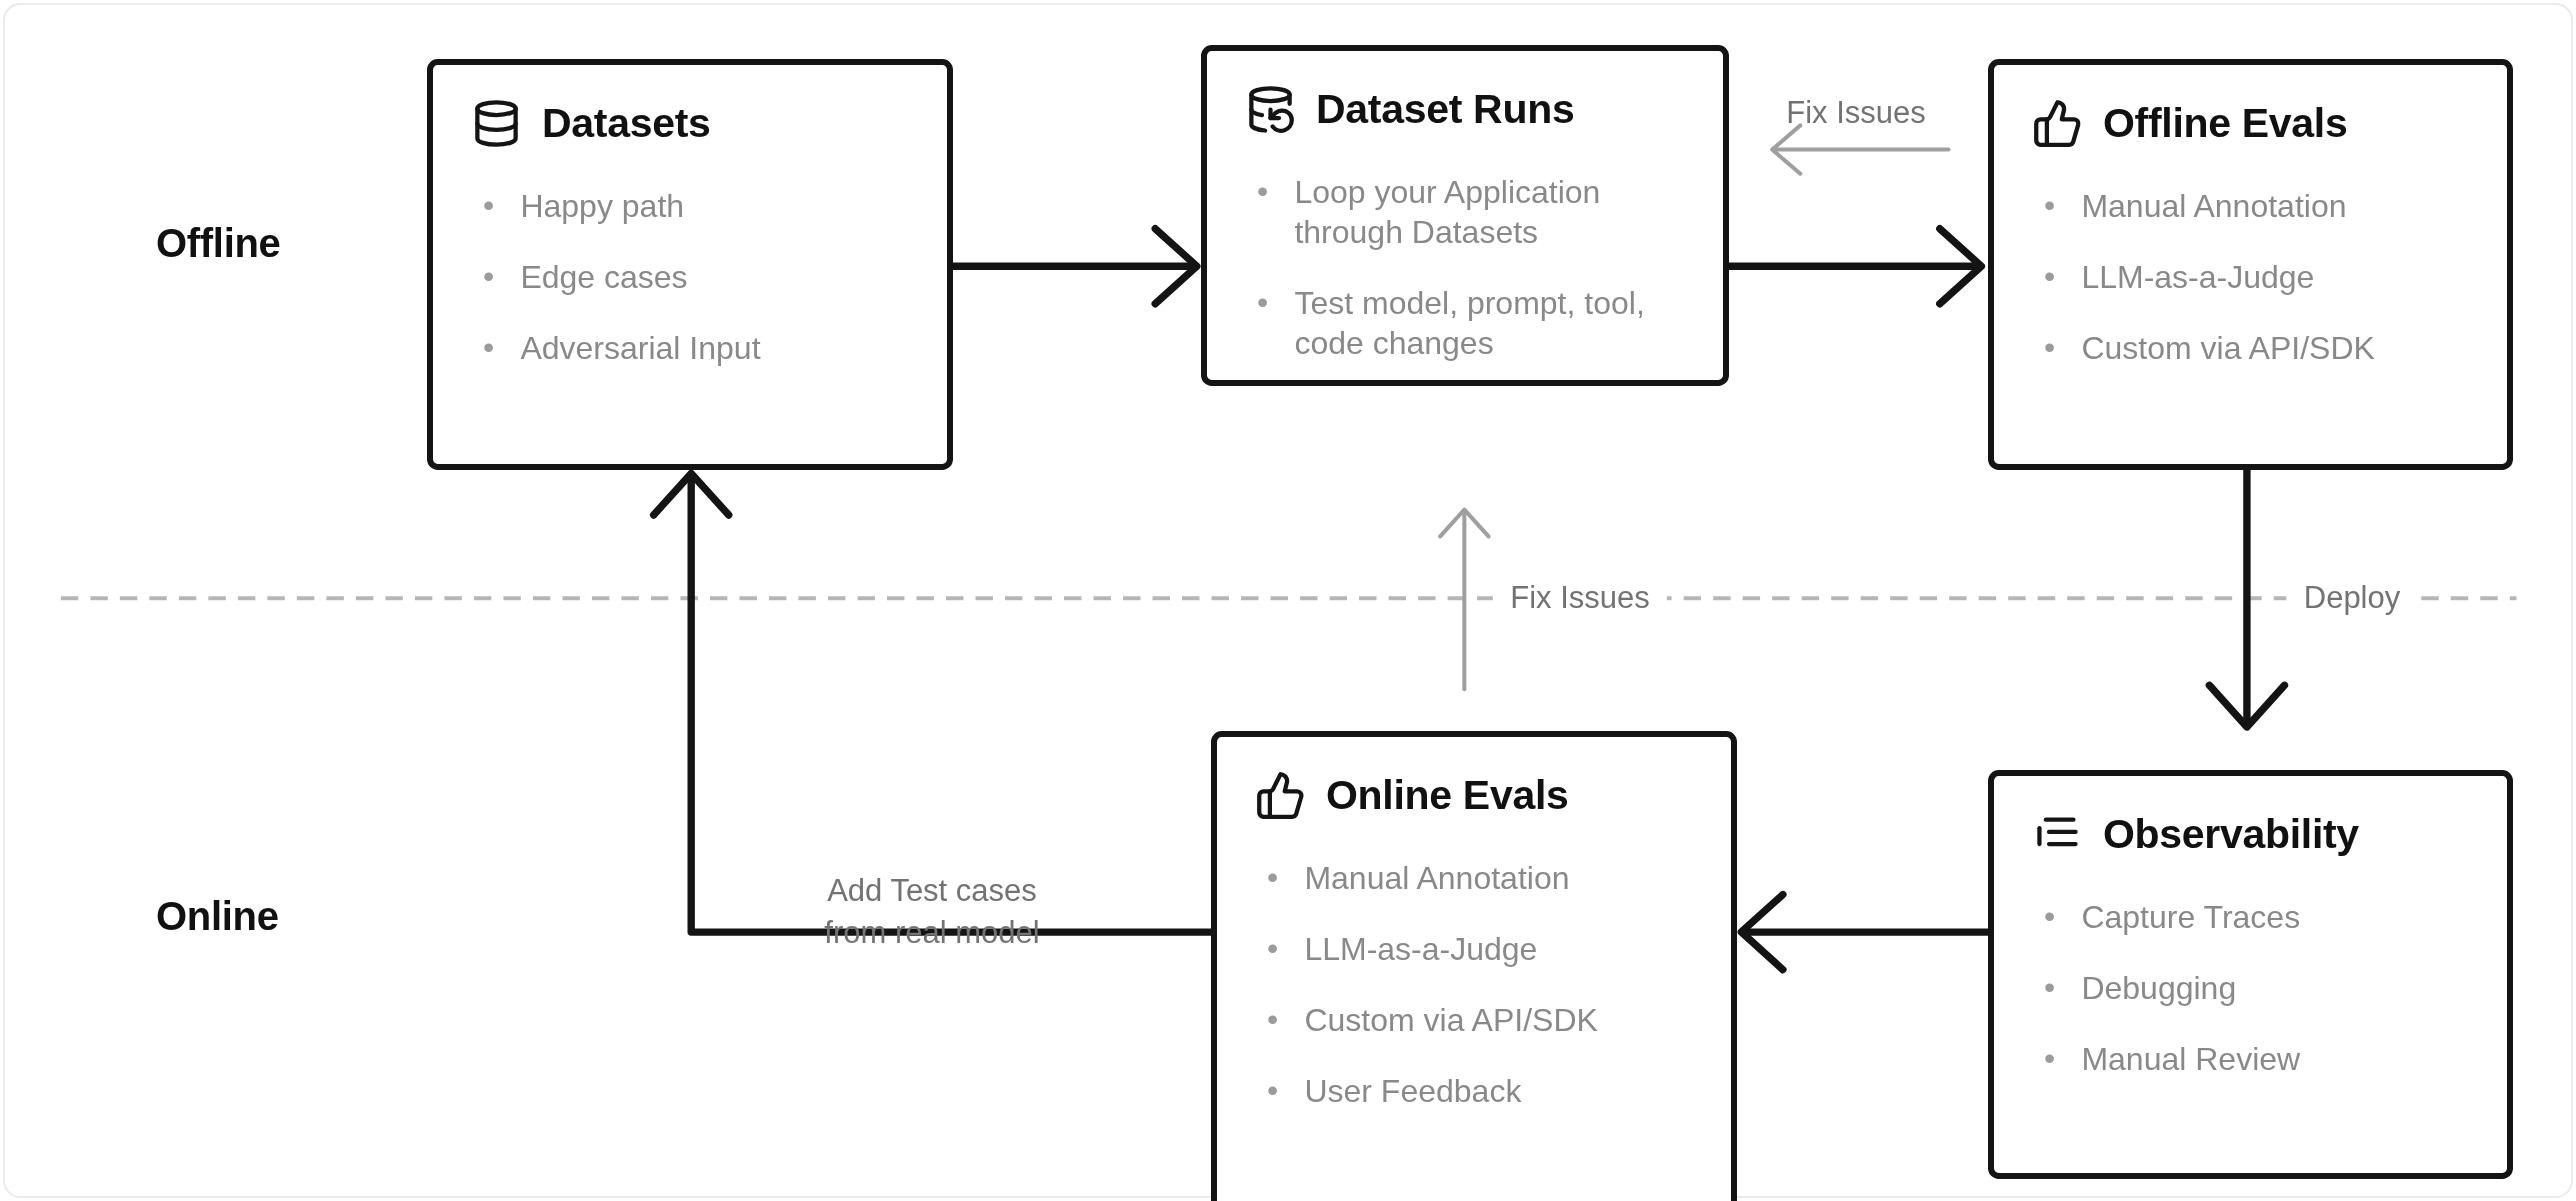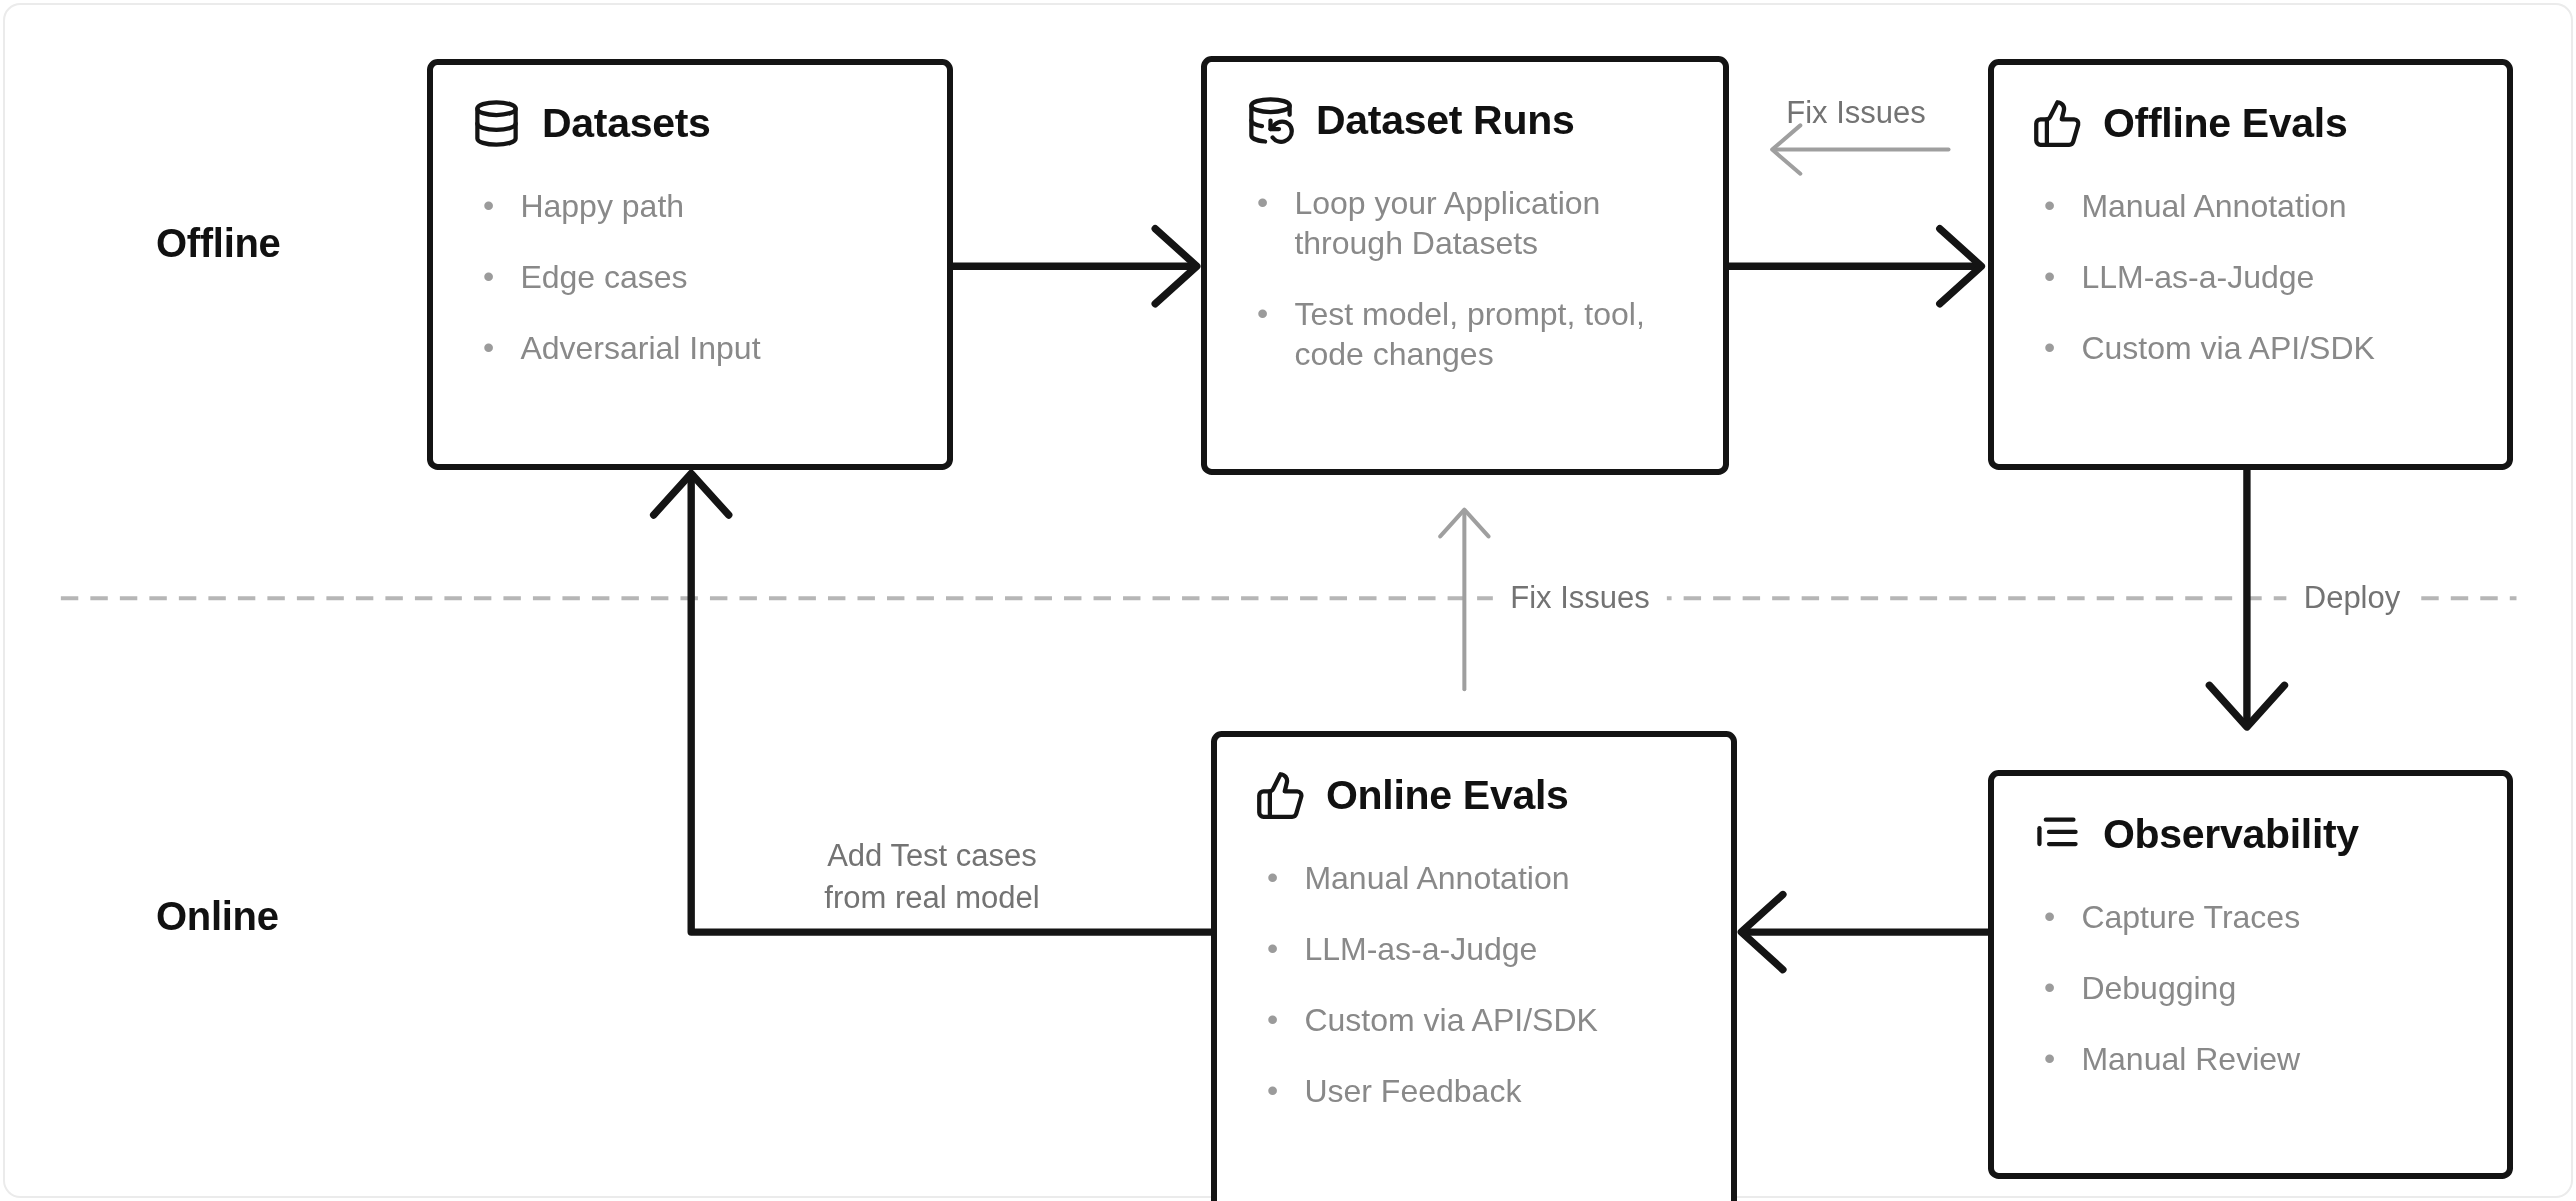--- a/index.html
+++ b/index.html
@@ -21,21 +21,21 @@
   .box-title{margin:0;font-size:41px;font-weight:700;color:#111111;letter-spacing:-0.3px;white-space:nowrap;}
   .box ul{list-style:none;margin:36px 0 0 0;padding:0 0 0 9.4px;}
   .box ul li{
     position:relative;padding-left:40px;margin-bottom:31px;
     font-size:32px;line-height:40px;color:#898989;max-width:389px;
   }
   .box ul li::before{content:"•";position:absolute;left:2.7px;top:-1.3px;color:#9b9b9b;}
   .section-label{position:absolute;z-index:2;font-size:40px;font-weight:700;color:#111111;letter-spacing:-0.3px;}
   .edge-label{position:absolute;z-index:3;font-size:31px;color:#737373;white-space:nowrap;}
   .edge-label.masked{background:#ffffff;padding:4px 17.4px;transform:translate(-50%,-50%);}
-  .edge-label.centered2{transform:translate(-50%,0);text-align:center;line-height:42px;}
+  .edge-label.centered2{transform:translate(-50%,0);text-align:center;line-height:42px;margin-top:35px;}
 </style>
 </head>
 <body>
 
 <div class="frame"></div>
 
 <svg class="connectors" width="2576" height="1201" viewBox="0 0 3840 1791">
 
   <line x1="90" y1="892" x2="3752" y2="892" stroke="#b6b6b6" stroke-width="6" stroke-dasharray="26 18"></line>
 
@@ -88,21 +88,21 @@
     </span>
     <h2 class="box-title">Datasets</h2>
   </div>
   <ul>
       <li>Happy path</li>
       <li>Edge cases</li>
       <li>Adversarial Input</li>
     </ul>
 </div>
 
-<div class="box" style="left:1201px;top:56px;width:528px;height:419px;">
+<div class="box" style="left:1201px;top:45px;width:528px;height:341px;">
   <div class="box-header">
     <span class="icon">
       <svg viewBox="0 0 24 24">
           <ellipse cx="12" cy="5" rx="9" ry="3"></ellipse>
           <path d="M3 12a9 3 0 0 0 5 2.69"></path>
           <path d="M21 9.3V5"></path>
           <path d="M3 5v14a9 3 0 0 0 6.47 2.88"></path>
           <path d="M12 12v4h4"></path>
           <path d="M13 20a5 5 0 0 0 9-3 4.5 4.5 0 0 0-4.5-4.5c-1.33 0-2.54.54-3.41 1.41L12 16"></path>
         </svg>

